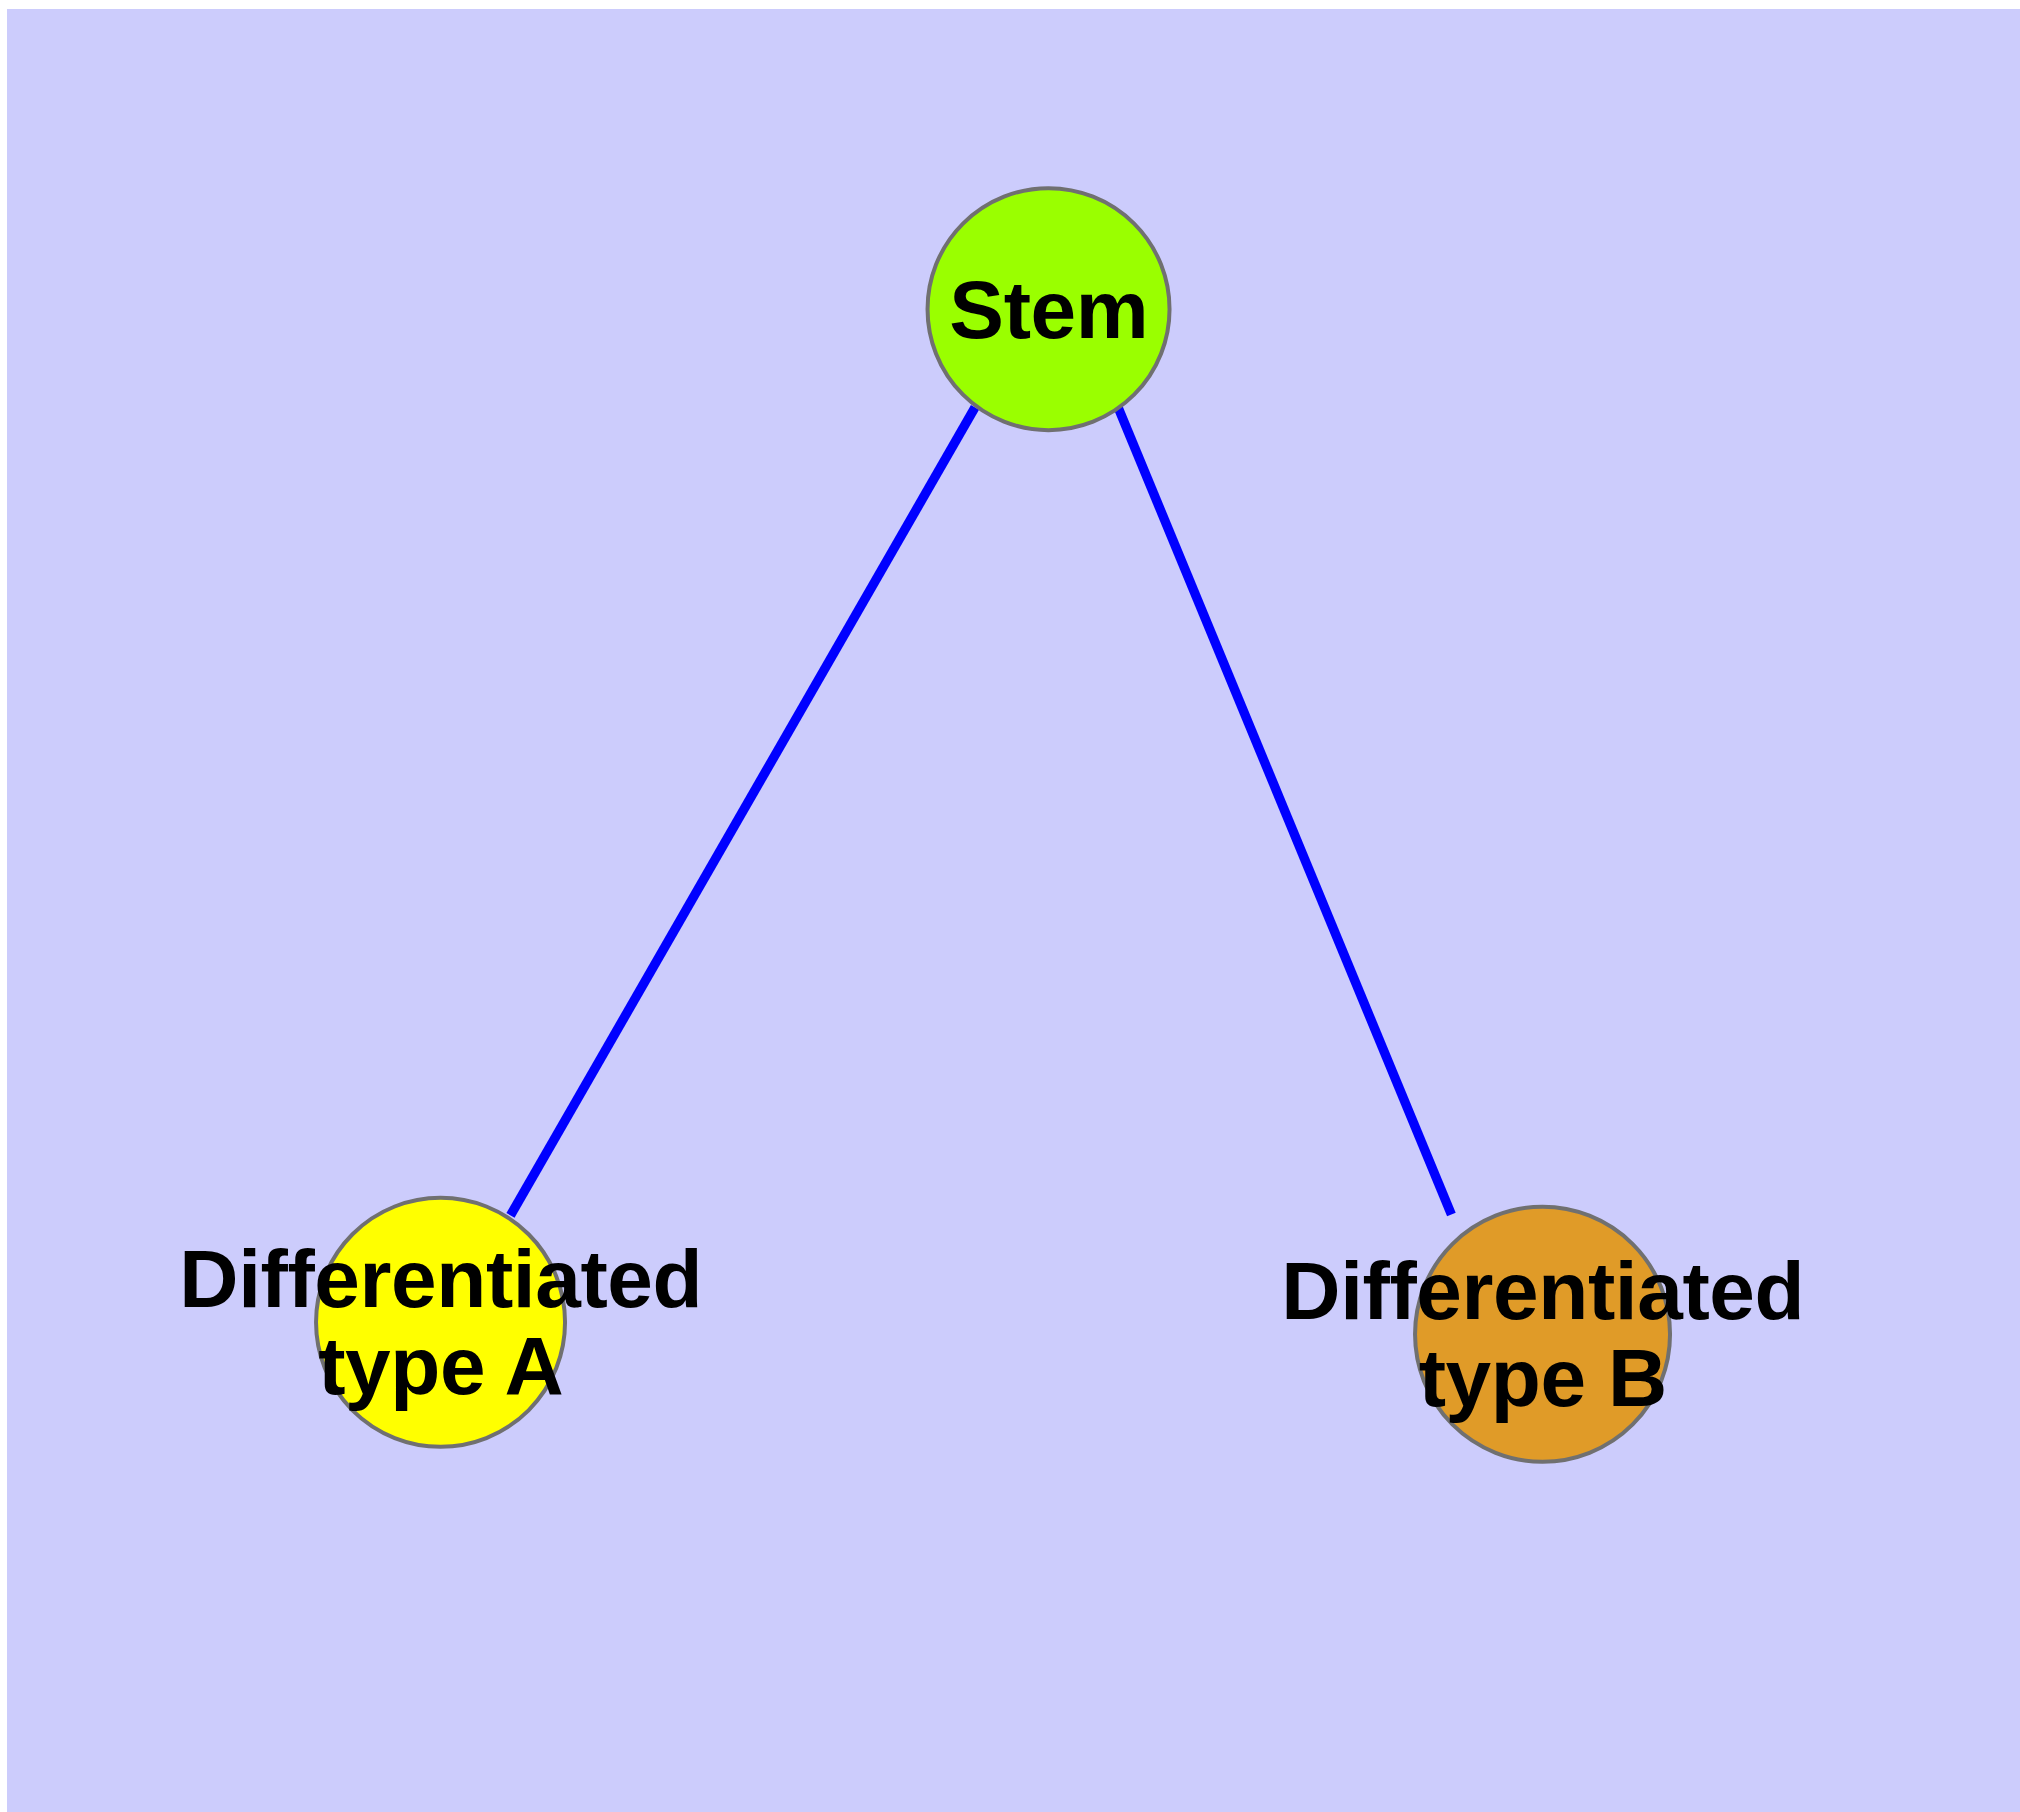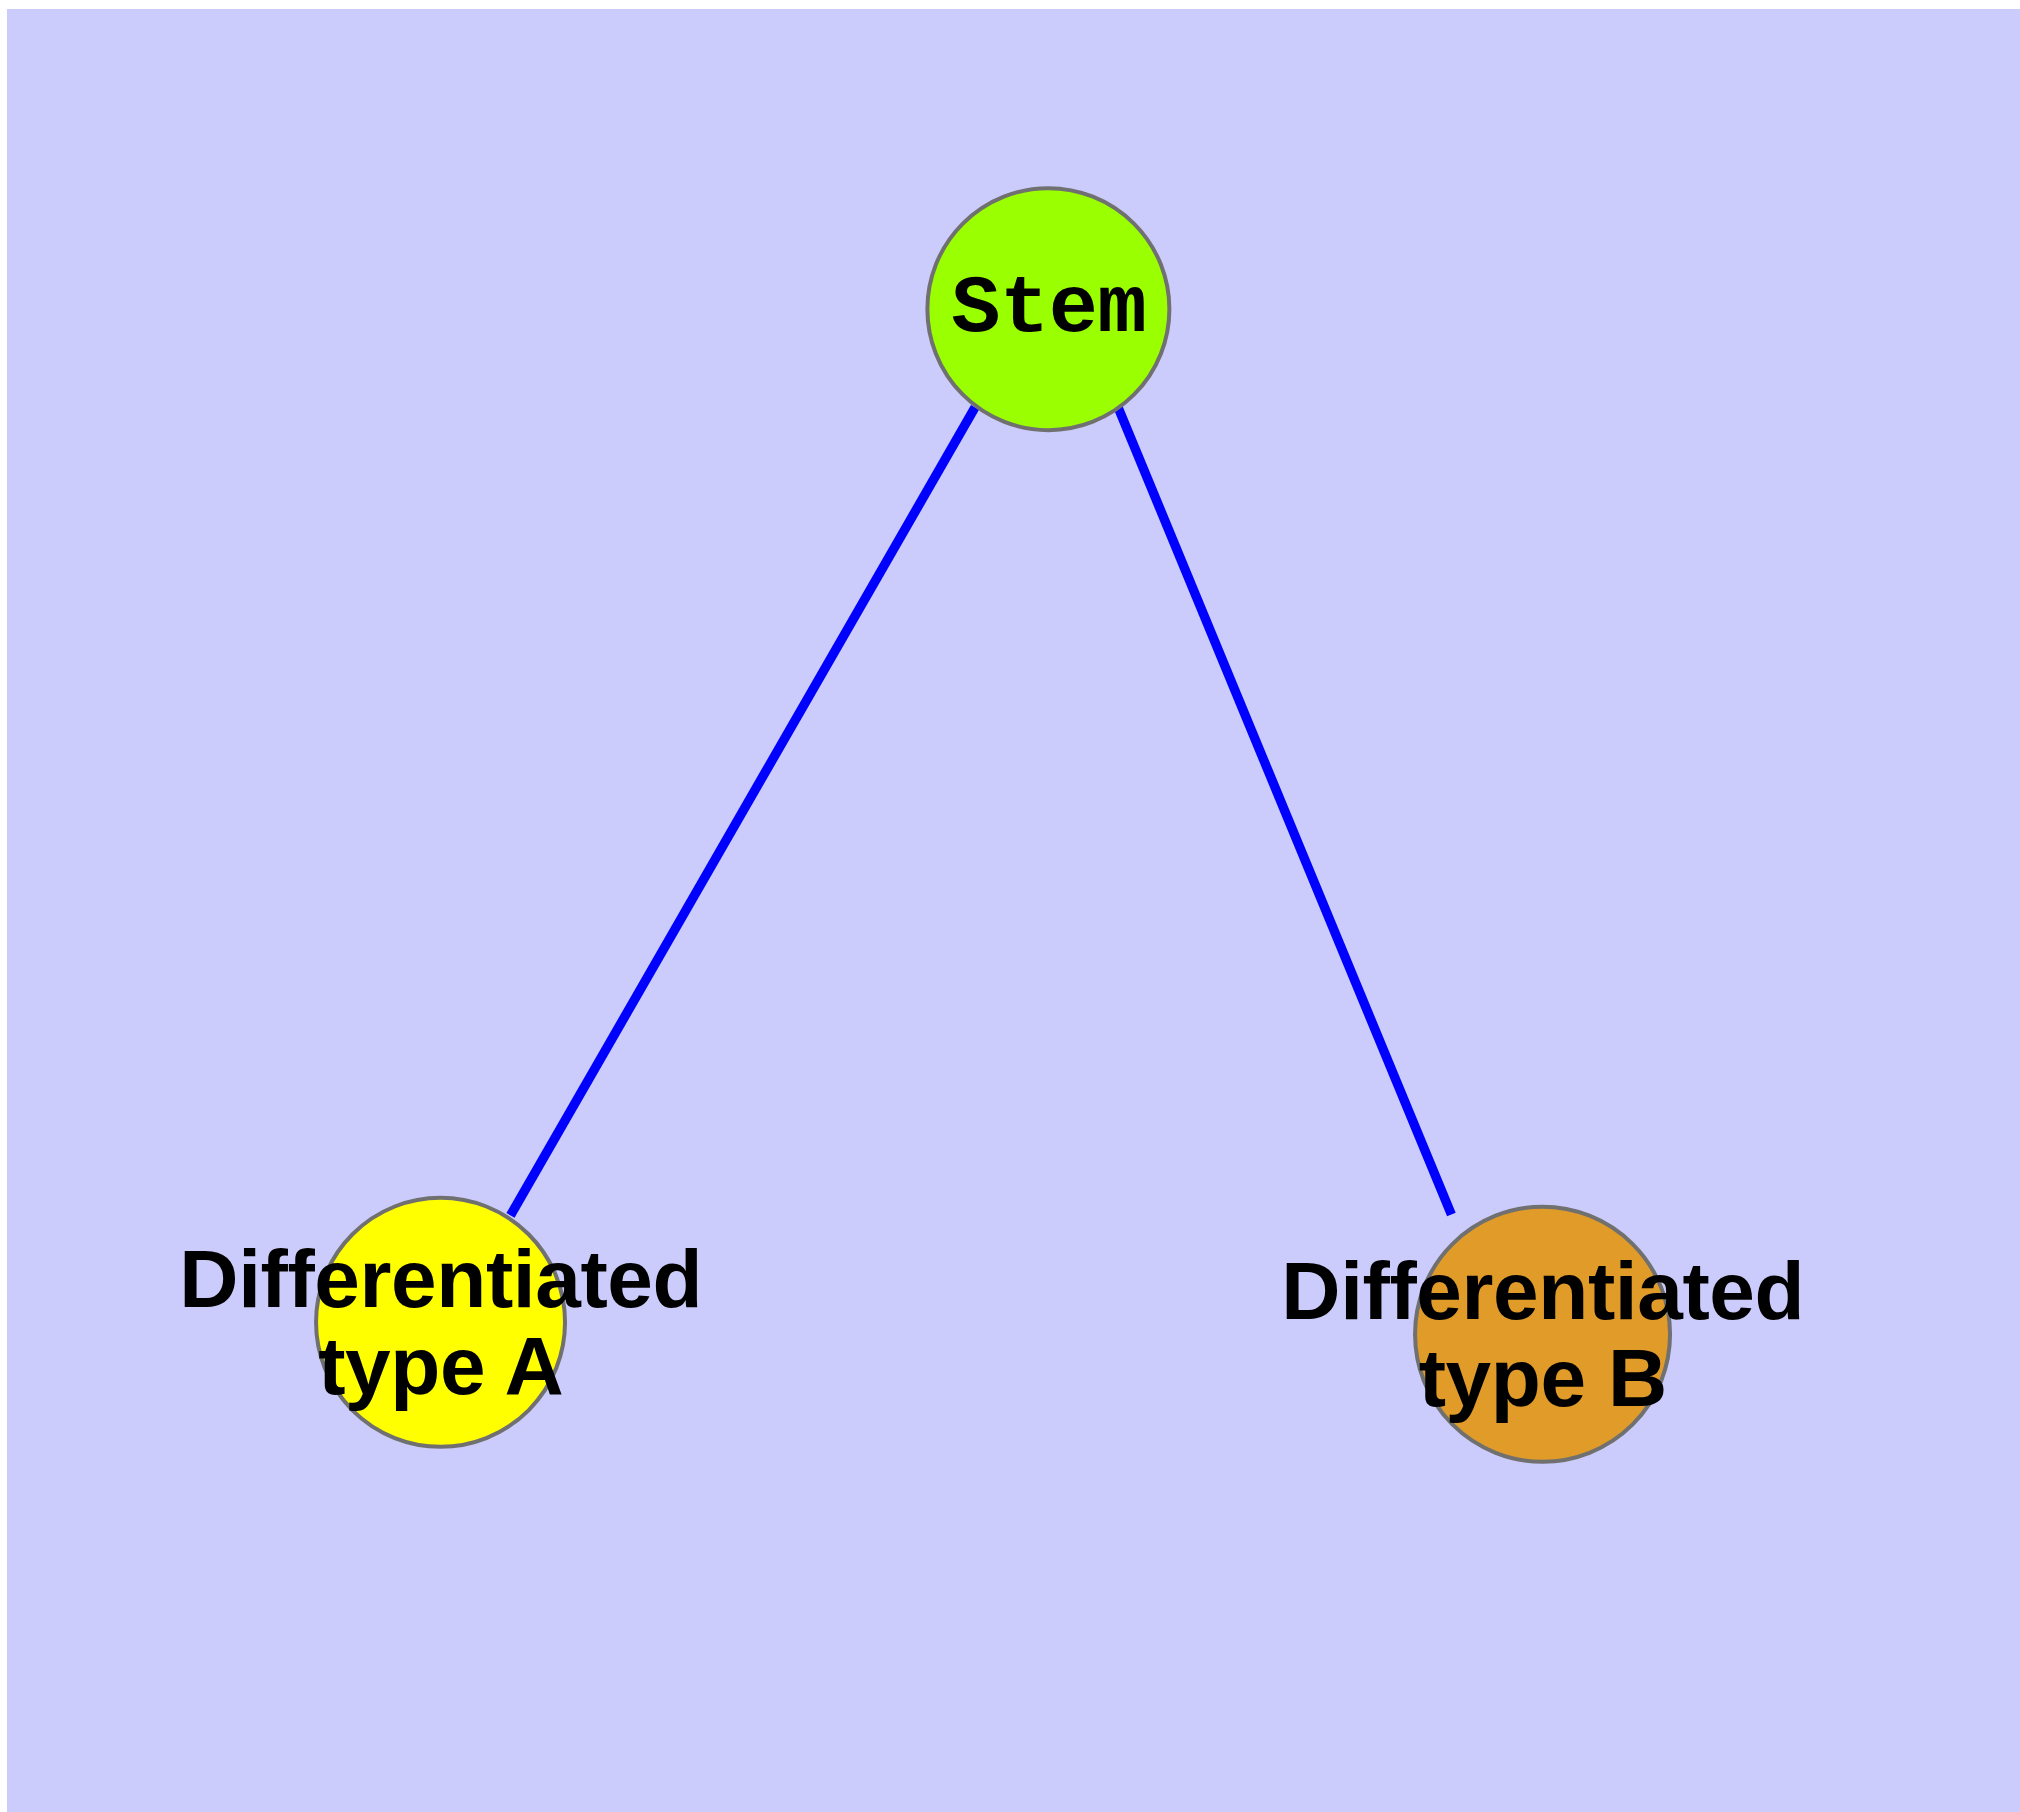--- a/index.html
+++ b/index.html
@@ -67,21 +67,21 @@
     text-align: center;
     white-space: pre;
     line-height: 1.07;
     letter-spacing: -0.4px;
     pointer-events: none;
   }
 
   
   #node-stem            { left: 1042px; top: 301px; }
   #node-stem .node-circle      { width: 246px; height: 246px; background: #9aff00; }
-  #node-stem .node-label       { font-size: 82px; font-family: Liberation Mono, monospace; }
+  #node-stem .node-label       { font-size: 82px; }
 
   #node-diff-a          { left: 434px; top: 1314px; }
   #node-diff-a .node-circle    { width: 253px; height: 253px; background: #ffff00; }
   #node-diff-a .node-label     { font-size: 82px; }
 
   #node-diff-b          { left: 1536px; top: 1326px; }
   #node-diff-b .node-circle    { width: 259px; height: 259px; background: #e09b28; }
   #node-diff-b .node-label     { font-size: 82px; }
 </style>
 </head>

